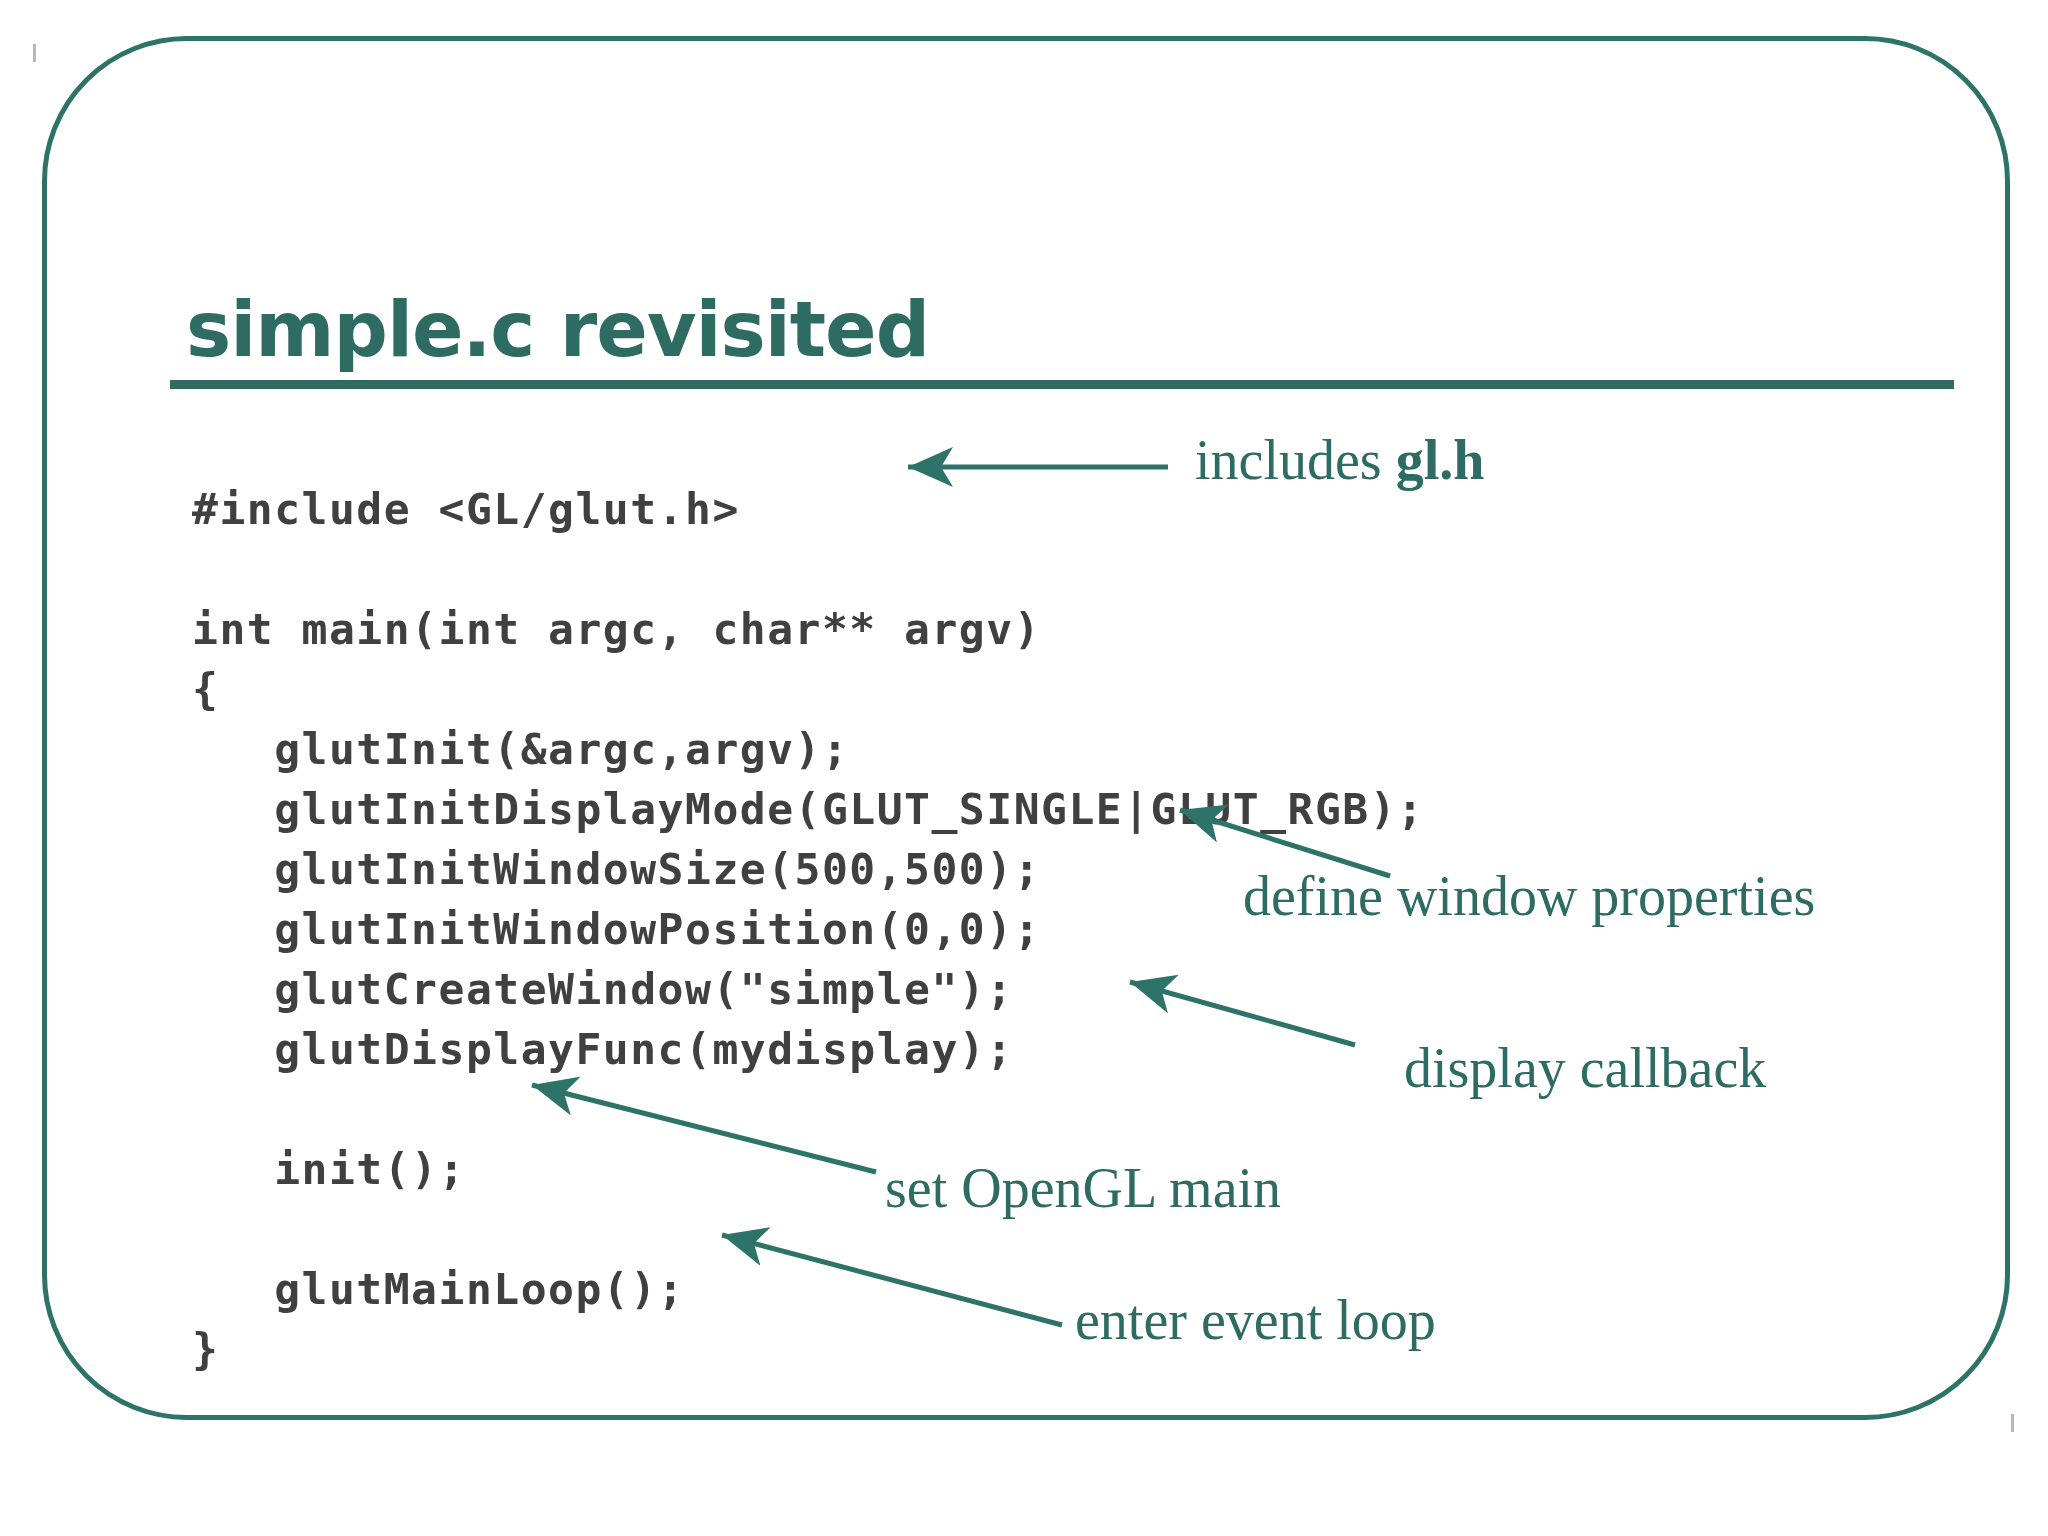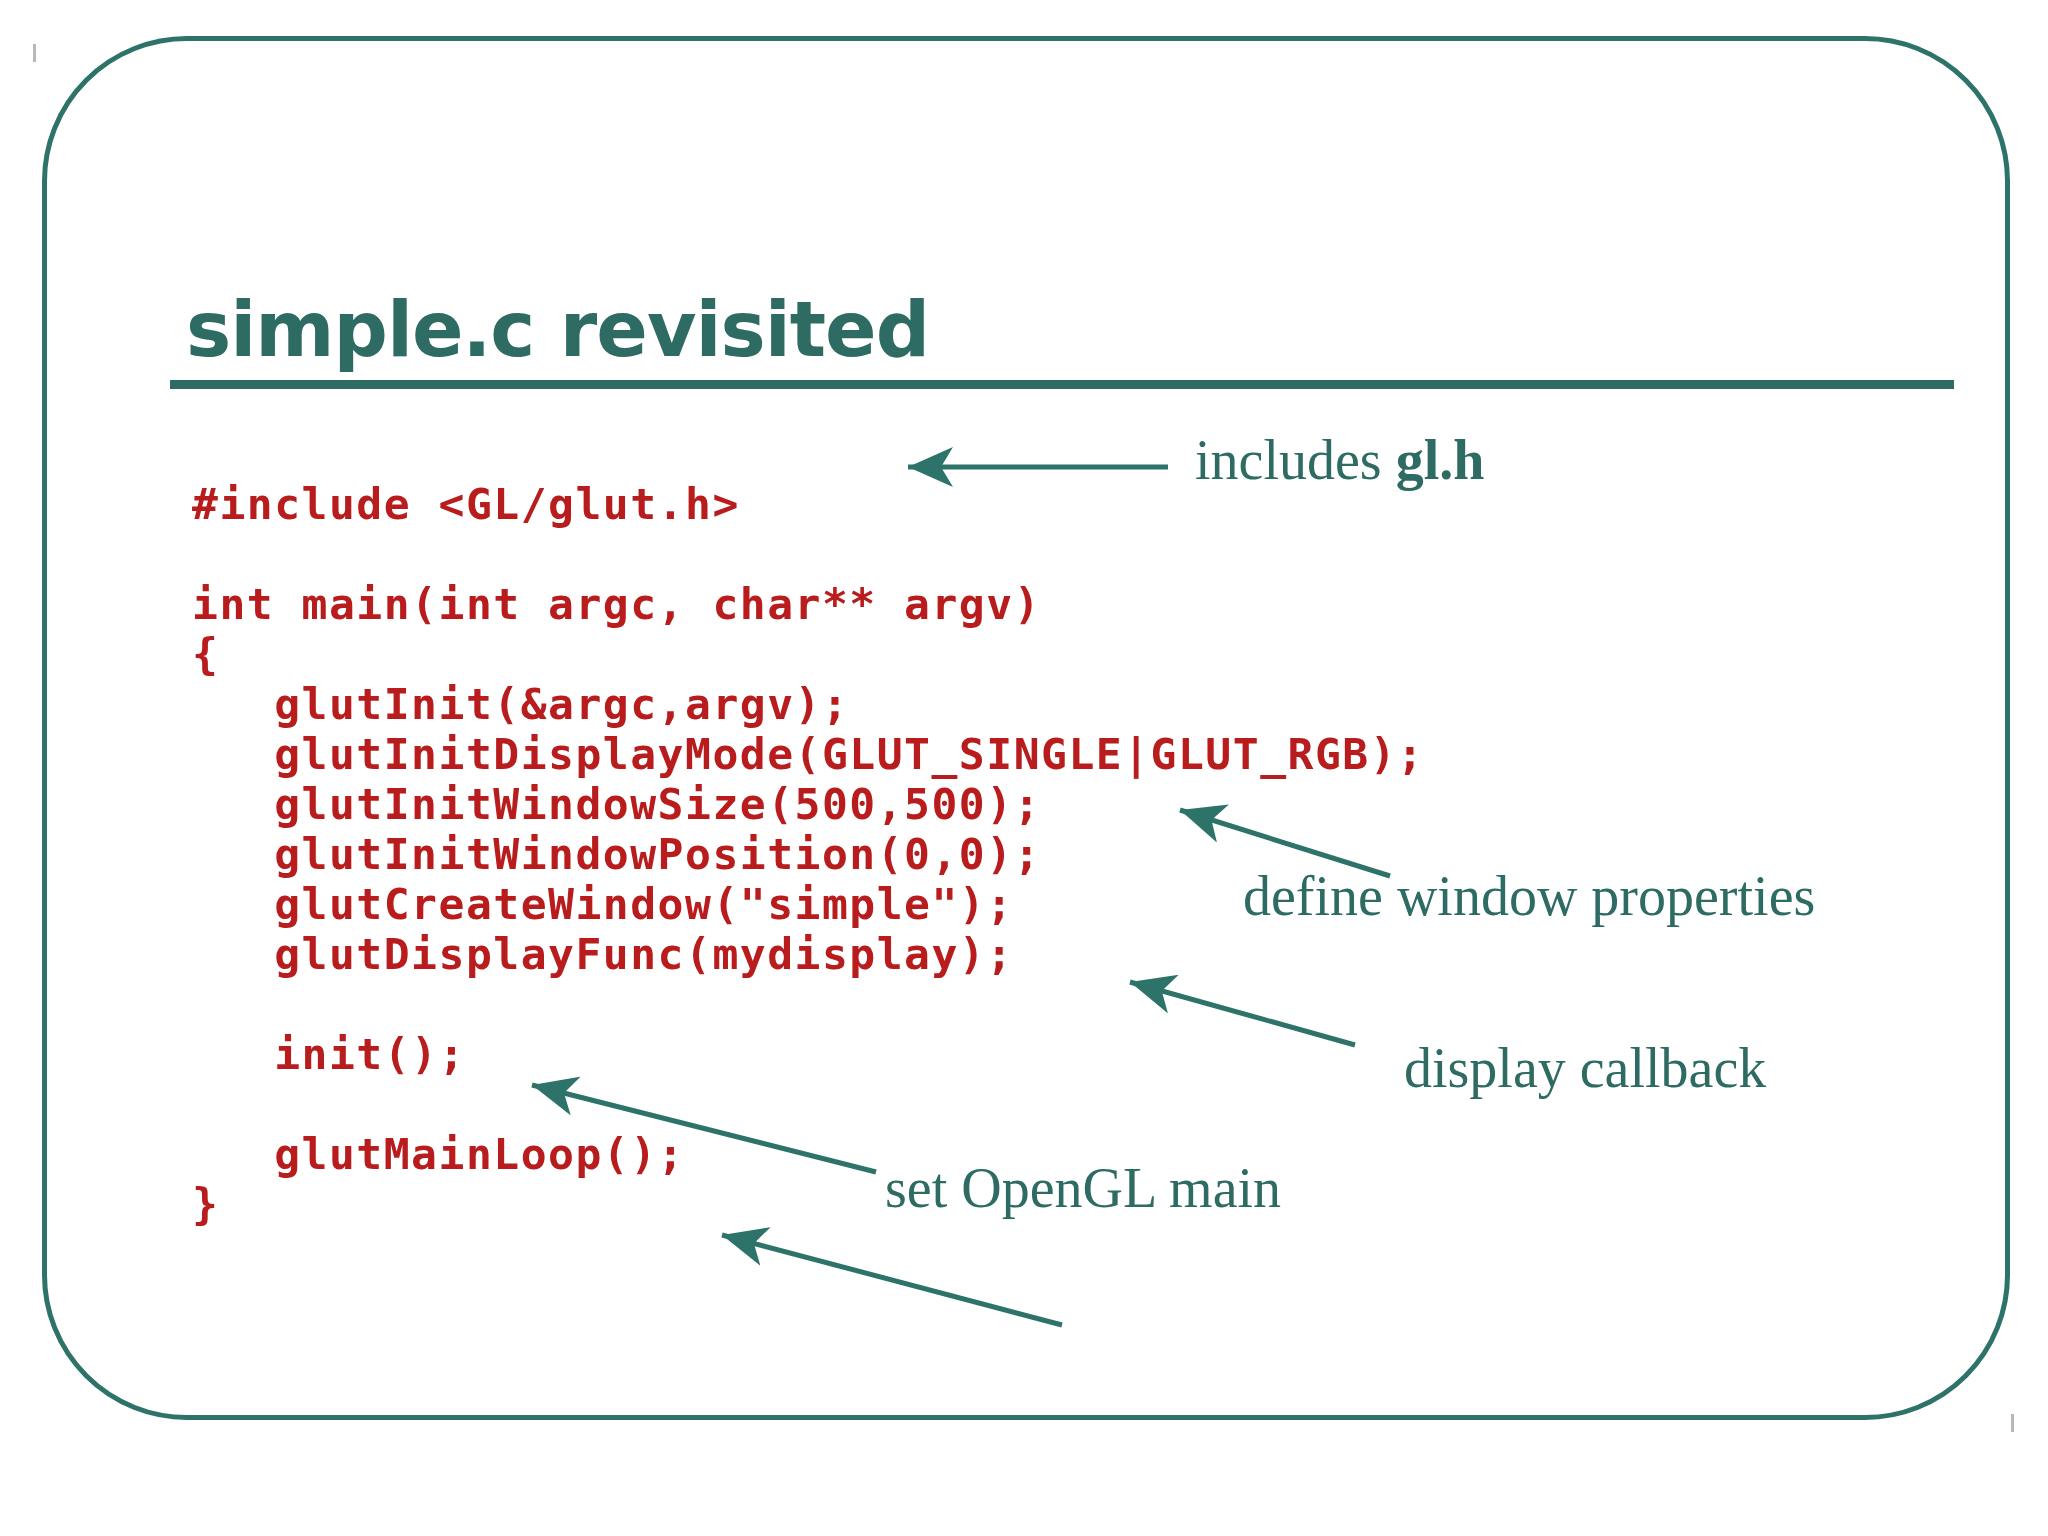--- a/index.html
+++ b/index.html
@@ -63,22 +63,22 @@
   }
 
   
   #code {
     position: absolute;
     left: 192px;
     top: 436px;
     font-family: "DejaVu Sans Mono", monospace;
     font-weight: bold;
     font-size: 43px;
-    line-height: 50px;
-    color: #b91c1c;
+    line-height: 60px;
+    color: #404040;
     white-space: pre;
     letter-spacing: 1.5px;
   }
 
   
   .note {
     position: absolute;
     font-family: "Liberation Serif", serif;
     font-size: 56px;
     color: #2d6b63;
@@ -131,20 +131,21 @@
 }</pre>
 
   <div class="note" id="note-includes"><span>includes </span><b>gl.h</b></div>
 
   <div class="note" id="note-window">define window properties</div>
 
   <div class="note" id="note-display">display callback</div>
 
   <div class="note" id="note-opengl">set OpenGL main</div>
 
+  <div class="note" id="note-enter">enter event loop</div>
 
   <svg id="arrows" viewBox="0 0 2048 1536">
     <defs>
       <marker id="ah" markerWidth="10" markerHeight="8" refX="9" refY="4" orient="auto" markerUnits="strokeWidth">
         <path d="M 9 4 L 0 0 L 2.4 4 L 0 8 Z" fill="#2d7369"></path>
       </marker>
     </defs>
 
     <line x1="1168" y1="467" x2="908" y2="467" stroke="#2d7369" stroke-width="5" marker-end="url(#ah)"></line>
 

